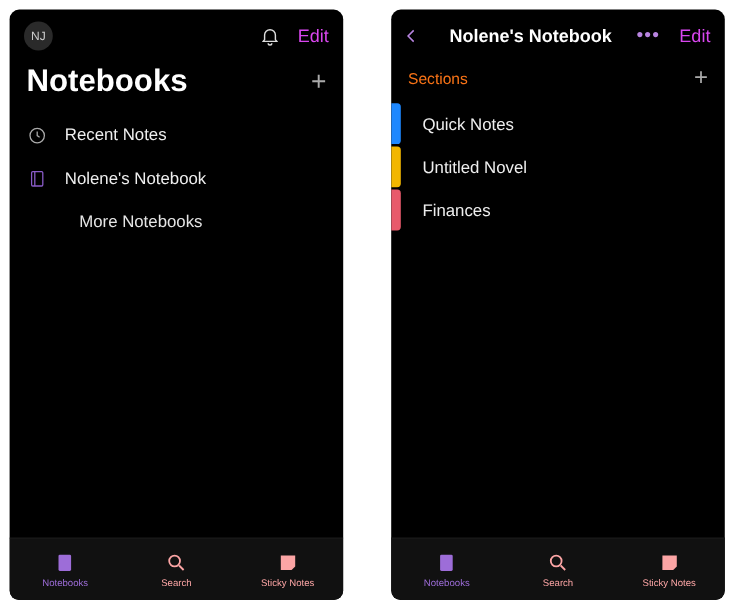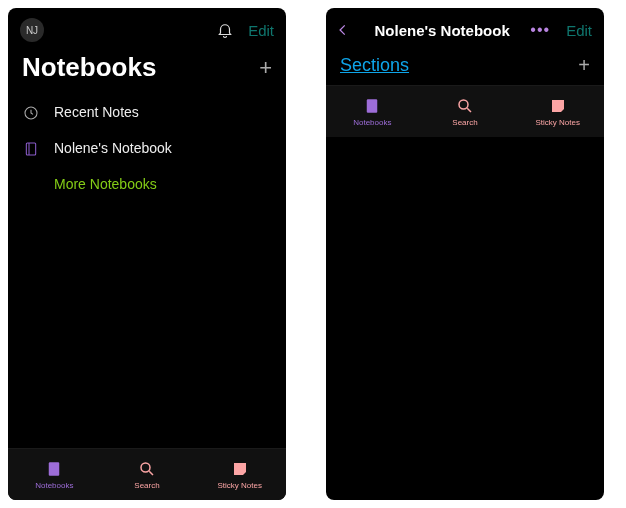--- a/index.html
+++ b/index.html
@@ -46,21 +46,21 @@
     align-items: center;
     gap: 14px;
   }
   .icon-btn {
     color: #ddd;
     display: flex;
     align-items: center;
     justify-content: center;
   }
   .edit-link {
-    color: #0f766e;
+    color: #d946ef;
     font-size: 15px;
   }
   .title-row {
     display: flex;
     align-items: center;
     justify-content: space-between;
     padding: 4px 14px 10px 14px;
   }
   .page-title {
     color: #fff;
@@ -88,21 +88,21 @@
     align-items: center;
     justify-content: center;
     color: #aaa;
     flex-shrink: 0;
   }
   .row-icon.purple { color: #8a5cc9; }
   .row-label {
     color: #eee;
     font-size: 14px;
   }
-  .row-label.purple { color: #84cc16; }
+  .row-label.purple { color: #e5e5e5; margin-left: 12px; }
   .row-spacer { width: 18px; flex-shrink: 0; }
   .tabbar {
     height: 52px;
     background: #111;
     display: flex;
     border-top: 1px solid #1a1a1a;
   }
   .tab {
     flex: 1;
     display: flex;
@@ -142,23 +142,22 @@
     font-size: 16px;
     letter-spacing: 1px;
   }
   .sections-row {
     display: flex;
     align-items: center;
     justify-content: space-between;
     padding: 6px 14px 8px 14px;
   }
   .sections-label {
-    color: #0ea5e9;
-    font-size: 18px;
-    text-decoration: underline;
+    color: #f97316;
+    font-size: 13px;
   }
   .section-list { flex: 1; }
   .section-item {
     display: flex;
     align-items: center;
     height: 36px;
     gap: 18px;
   }
   .section-tab {
     width: 8px;
@@ -252,20 +251,34 @@
         </svg>
     </span>
     <span class="header2-title">Nolene's Notebook</span>
     <span class="dots">•••</span>
     <span class="edit-link" style="margin-left:8px">Edit</span>
   </div>
   <div class="sections-row">
     <span class="sections-label">Sections</span>
     <span class="plus" style="font-size:20px">+</span>
   </div>
+  <div class="section-list">
+    <div class="section-item">
+      <span class="section-tab" style="background:#1e88ff"></span>
+      <span class="section-name">Quick Notes</span>
+    </div>
+    <div class="section-item">
+      <span class="section-tab" style="background:#f2b600"></span>
+      <span class="section-name">Untitled Novel</span>
+    </div>
+    <div class="section-item">
+      <span class="section-tab" style="background:#e85a6b"></span>
+      <span class="section-name">Finances</span>
+    </div>
+  </div>
   <div class="tabbar">
     <div class="tab active">
       <span class="tab-icon">
         <svg width="18" height="18" viewBox="0 0 24 24" fill="currentColor">
             <rect x="5" y="3" width="14" height="18" rx="1.5"></rect>
           </svg>
       </span>
       <span class="tab-label">Notebooks</span>
     </div>
     <div class="tab">

